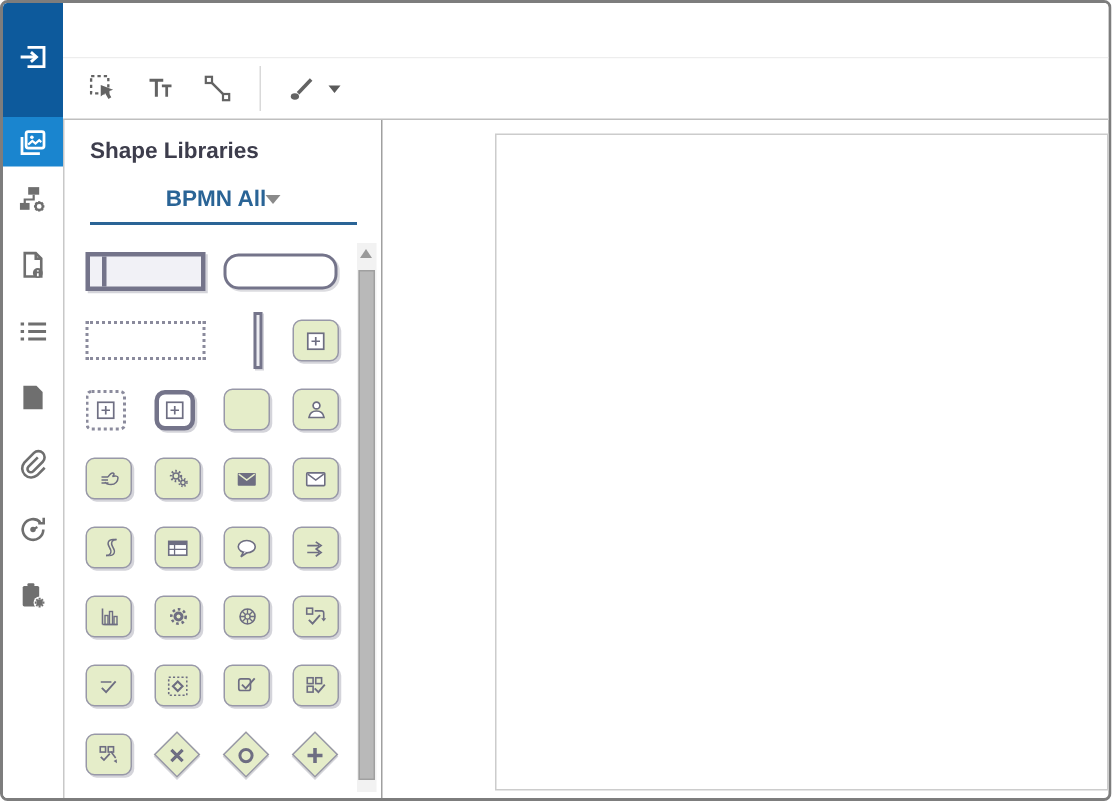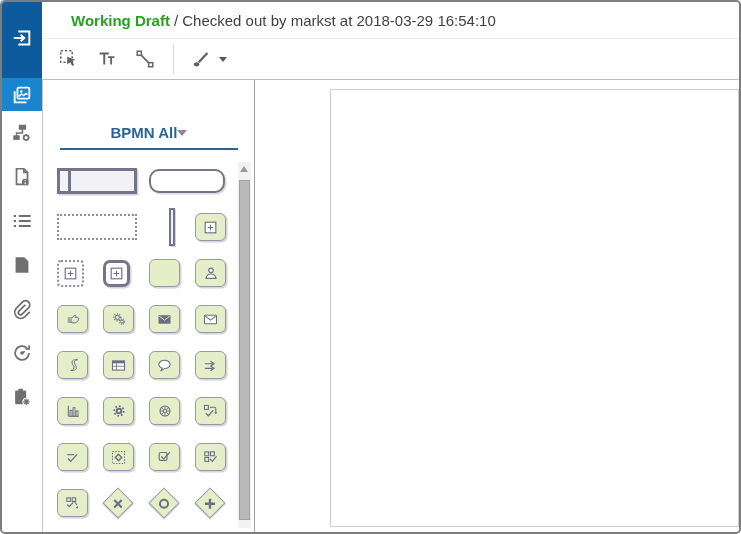--- a/index.html
+++ b/index.html
@@ -147,23 +147,20 @@
             <circle cx="16.8" cy="17.2" r="2.4" fill="currentColor"></circle>
             <g stroke="currentColor" stroke-width="1.5">
               <path d="M16.8 13.7v1M16.8 19.7v1M13.3 17.2h1M19.3 17.2h1M14.4 14.8l.7.7M18.5 18.9l.7.7M19.2 14.8l-.7.7M15.1 18.9l-.7.7"></path>
             </g>
           </svg>
         </span>
       </div>
     </div>
 
   <div class="menubar">
-    <div class="status">
-      <span class="draft">Working Draft</span><span>/ Checked out by markst at 2018-03-29 16:54:10</span>
-    </div>
   </div>
 
   <div class="toolbar">
     <div style="display:flex;align-items:center">
         <div class="tool-btn">
           <span class="icon">
             <svg viewBox="0 0 24 24" width="22" height="22">
               <rect x="3" y="3" width="12.5" height="12.5" fill="none" stroke="currentColor" stroke-width="1.7" stroke-dasharray="2.4 2.2"></rect>
               <path d="M10 9.5l9 3.4-3.8 1.2 2.5 4.3-2.1 1.2-2.5-4.3-3.1 2.6z" fill="currentColor"></path>
             </svg>
@@ -193,20 +190,21 @@
               <path d="M9.5 15.5L19 5.5" stroke="currentColor" stroke-width="2.6"></path>
               <ellipse cx="7.2" cy="17.8" rx="3" ry="2.3" fill="currentColor"></ellipse>
             </svg>
           </span>
           <span class="caret"></span>
         </div>
       </div>
   </div>
 
   <div class="panel">
+    <div class="panel-title">Shape Libraries</div>
     <div class="lib-select">
       <span class="lib-value">BPMN All</span>
       <span class="lib-caret"></span>
     </div>
     <div class="shape-grid">
         <div class="shape pool" style="grid-column: span 2;"></div>
         <div class="shape task" style="grid-column: span 2;"></div>
         <div class="shape dotted-wide" style="grid-column: span 2;"></div>
         <div class="shape bar"></div>
         <div class="shape green">

